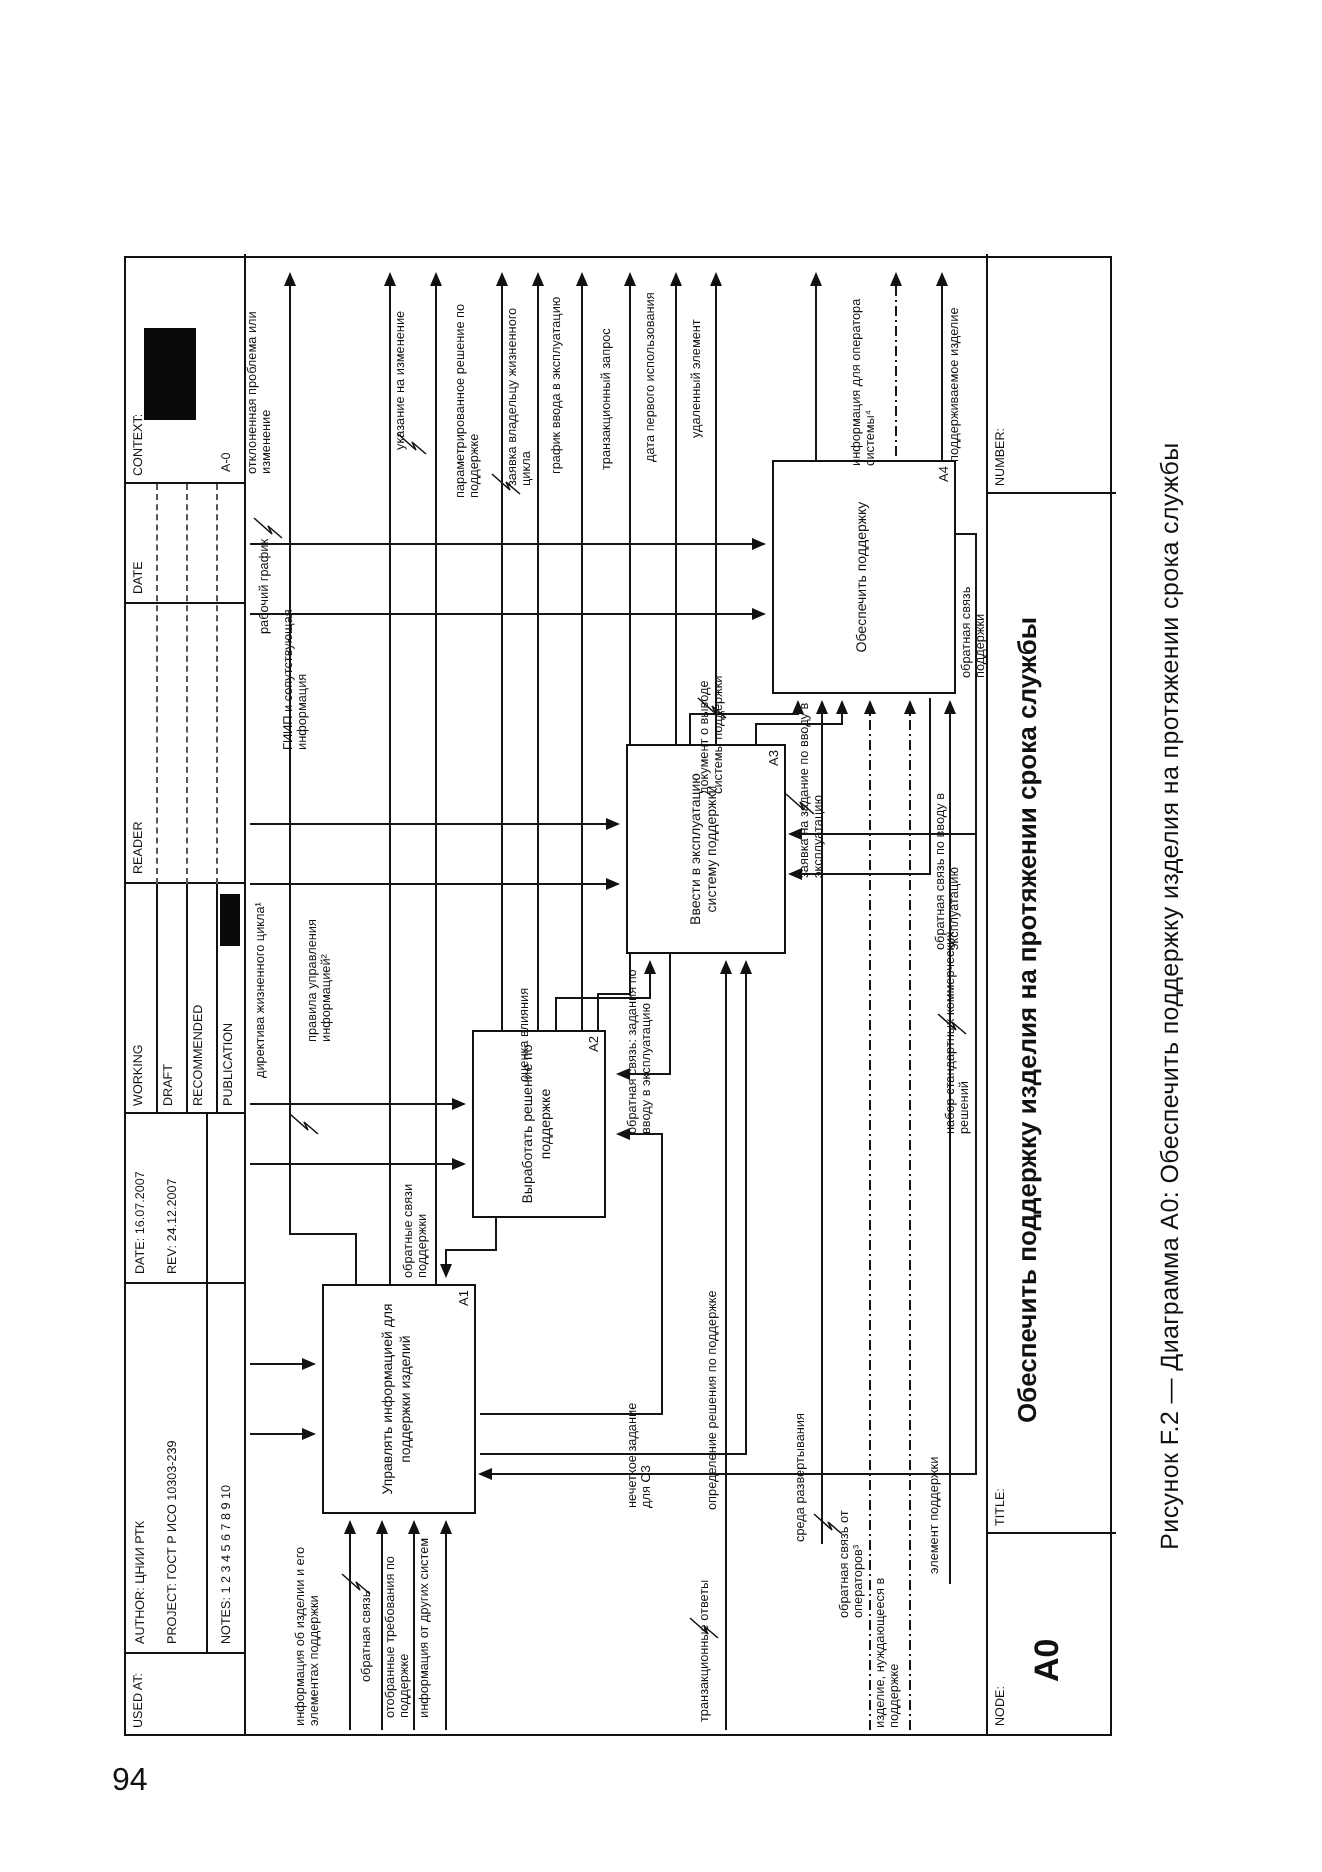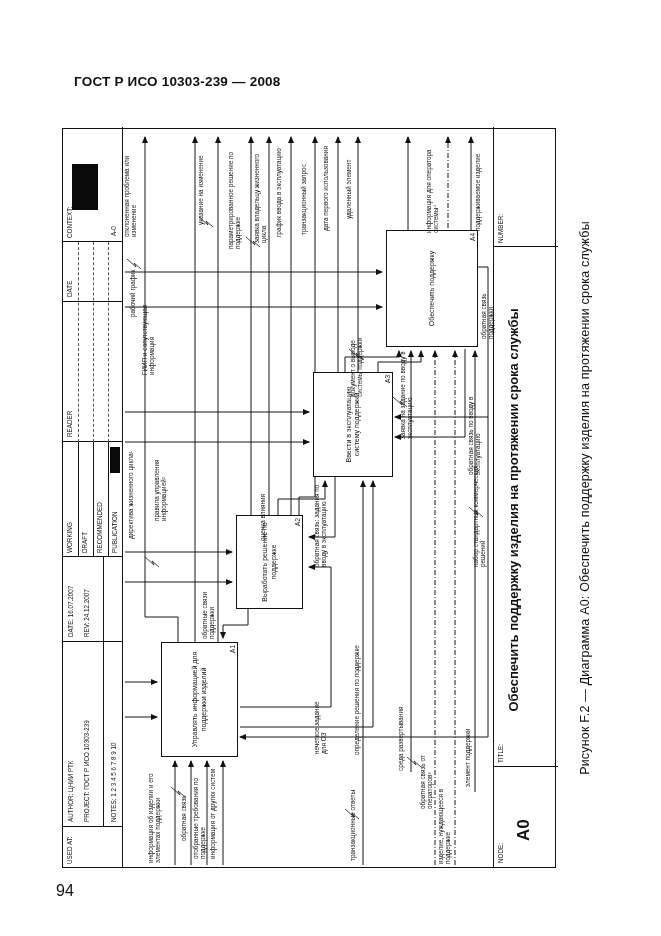--- a/index.html
+++ b/index.html
@@ -36,21 +36,20 @@
   svg{position:absolute;left:0;top:0;}
   .ln{stroke:#161616;stroke-width:1;fill:none;}
   .dsh{stroke:#161616;stroke-width:1;fill:none;stroke-dasharray:5 2 1 2;}
   .sq{stroke:#161616;stroke-width:.8;fill:none;}
 </style>
 </head>
 <body>
 
 <div class="page">
 
-  <div class="hdr">ГОСТ Р ИСО 10303-239 — 2008</div>
   <div class="pgnum">94</div>
 
   <div class="rot caption">Рисунок F.2 — Диаграмма А0: Обеспечить поддержку изделия на протяжении срока службы</div>
 
   <div class="rot canvas">
 
     <div class="tb">
       <div class="vline" style="left:40px"></div>
       <div class="vline" style="left:225px"></div>
       <div class="vline" style="left:310px"></div>

